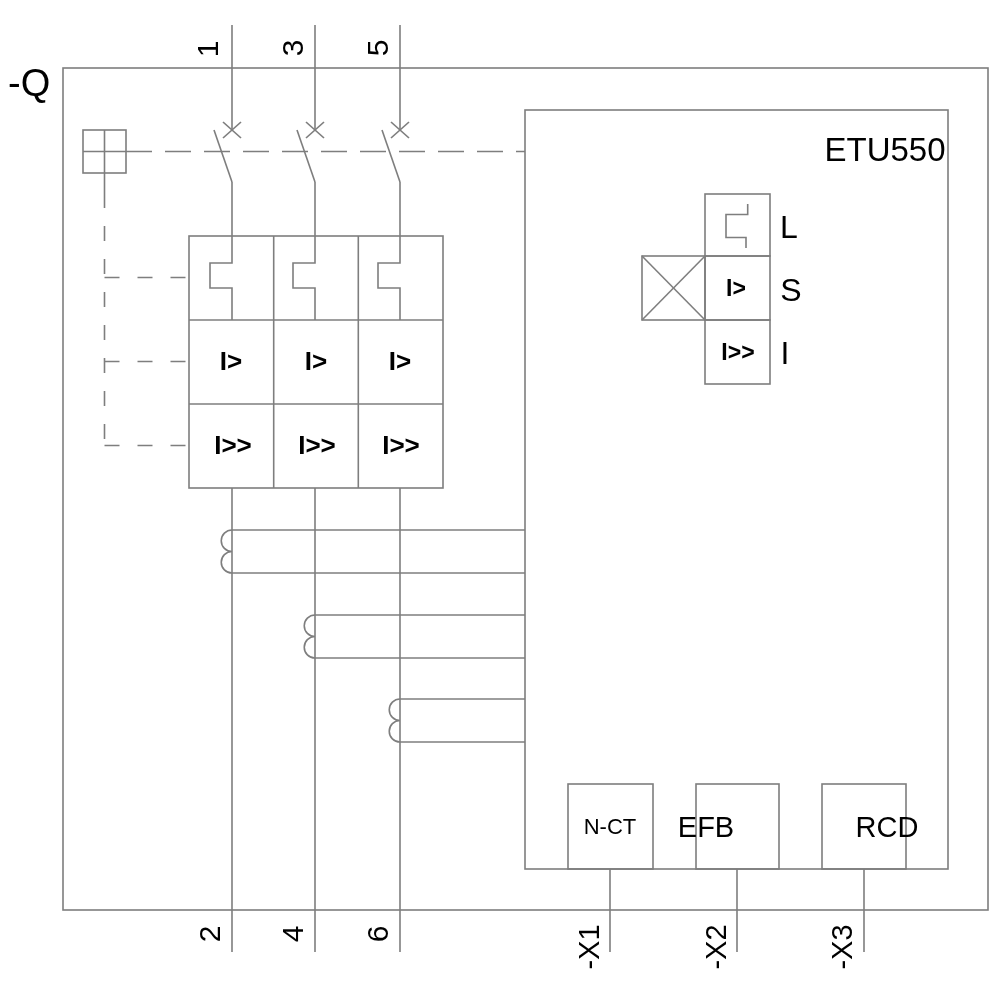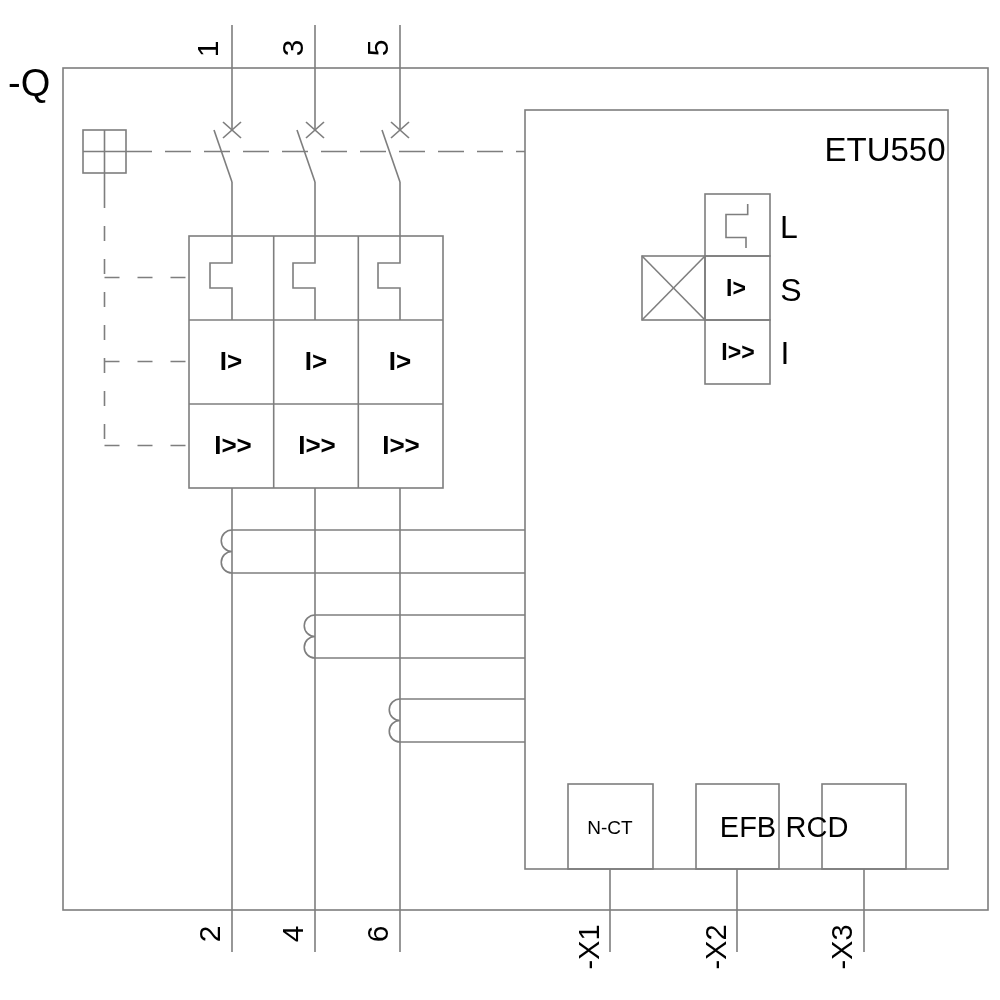--- a/index.html
+++ b/index.html
@@ -144,21 +144,21 @@
   <span class="lbl bold" style="left:233px;top:445px;font-size:26px;">I&gt;&gt;</span>
   <span class="lbl bold" style="left:317px;top:445px;font-size:26px;">I&gt;&gt;</span>
   <span class="lbl bold" style="left:401px;top:445px;font-size:26px;">I&gt;&gt;</span>
 
   <span class="lbl bold" style="left:736px;top:288px;font-size:23px;">I&gt;</span>
   <span class="lbl bold" style="left:738px;top:352px;font-size:23px;">I&gt;&gt;</span>
   <span class="lbl" style="left:789px;top:227px;font-size:32px;">L</span>
   <span class="lbl" style="left:791px;top:290px;font-size:32px;">S</span>
   <span class="lbl" style="left:785px;top:353px;font-size:32px;">I</span>
 
-  <span class="lbl" style="left:610px;top:827px;font-size:19px;">N-CT</span>
-  <span class="lbl" style="left:748px;top:827px;font-size:29px;">EFB</span>
-  <span class="lbl" style="left:817px;top:827px;font-size:29px;">RCD</span>
+  <span class="lbl" style="left:610px;top:827px;font-size:22px;">N-CT</span>
+  <span class="lbl" style="left:706px;top:827px;font-size:29px;">EFB</span>
+  <span class="lbl" style="left:887px;top:827px;font-size:29px;">RCD</span>
 
   <span class="lbl rot" style="left:589px;top:947px;font-size:29px;">-X1</span>
   <span class="lbl rot" style="left:716px;top:947px;font-size:29px;">-X2</span>
   <span class="lbl rot" style="left:842px;top:947px;font-size:29px;">-X3</span>
 
 </div>
 
 </body></html>

